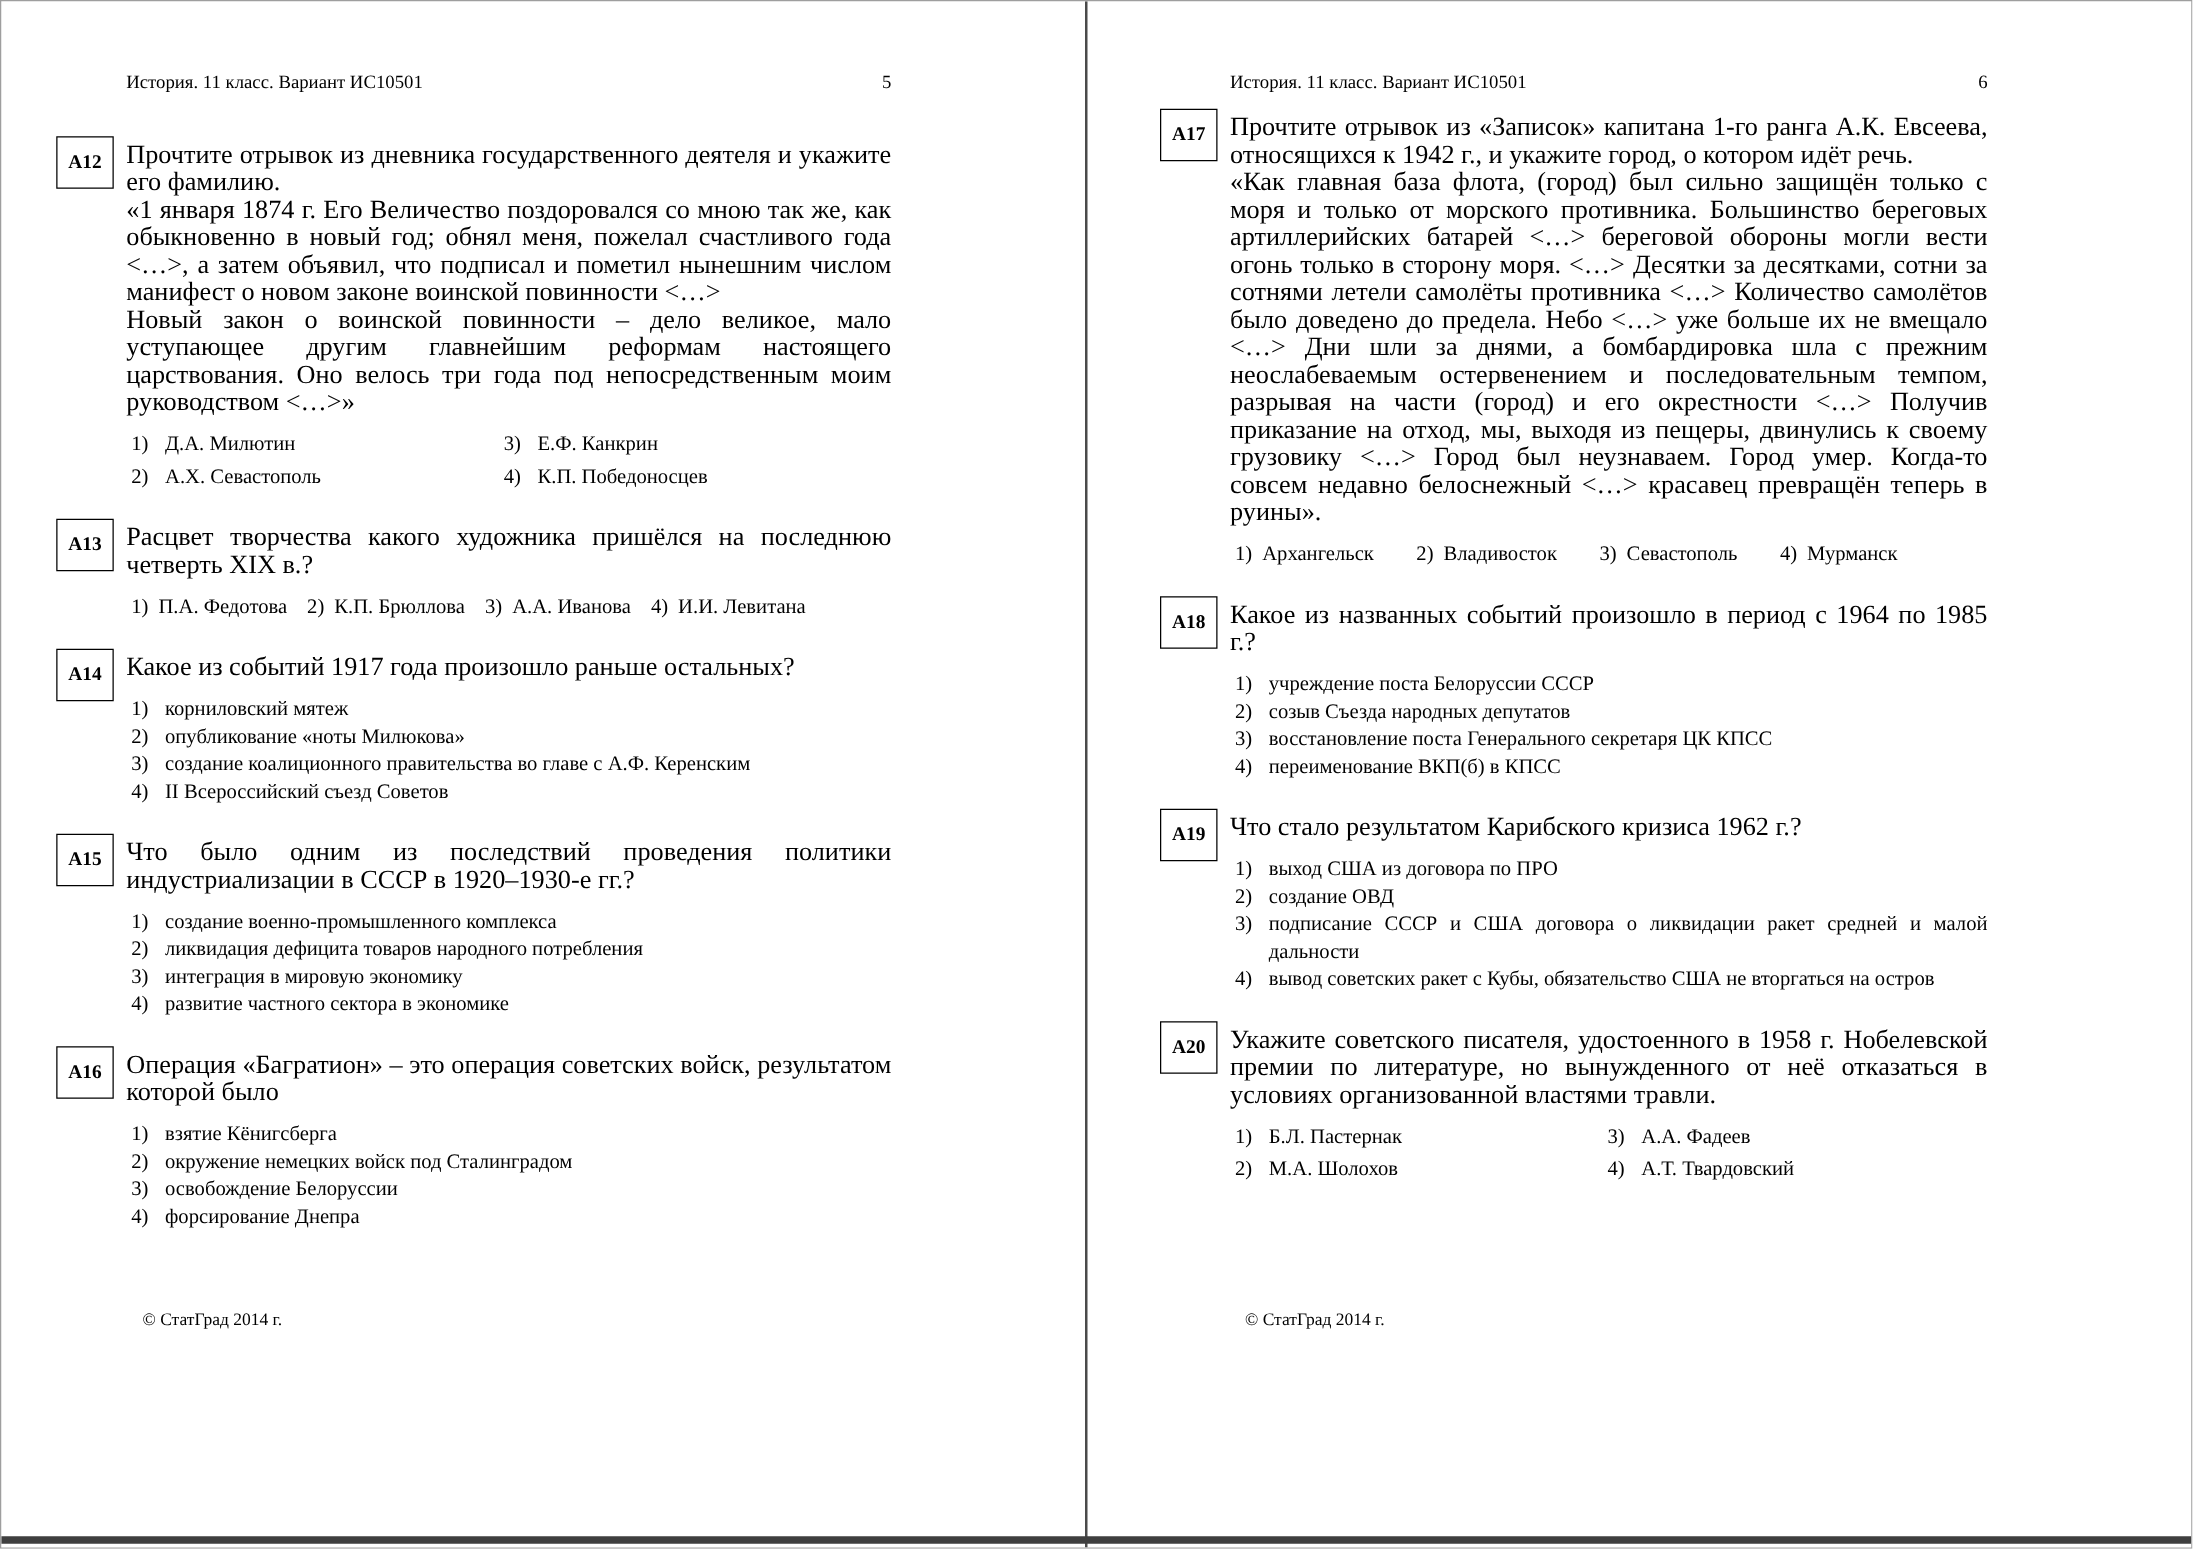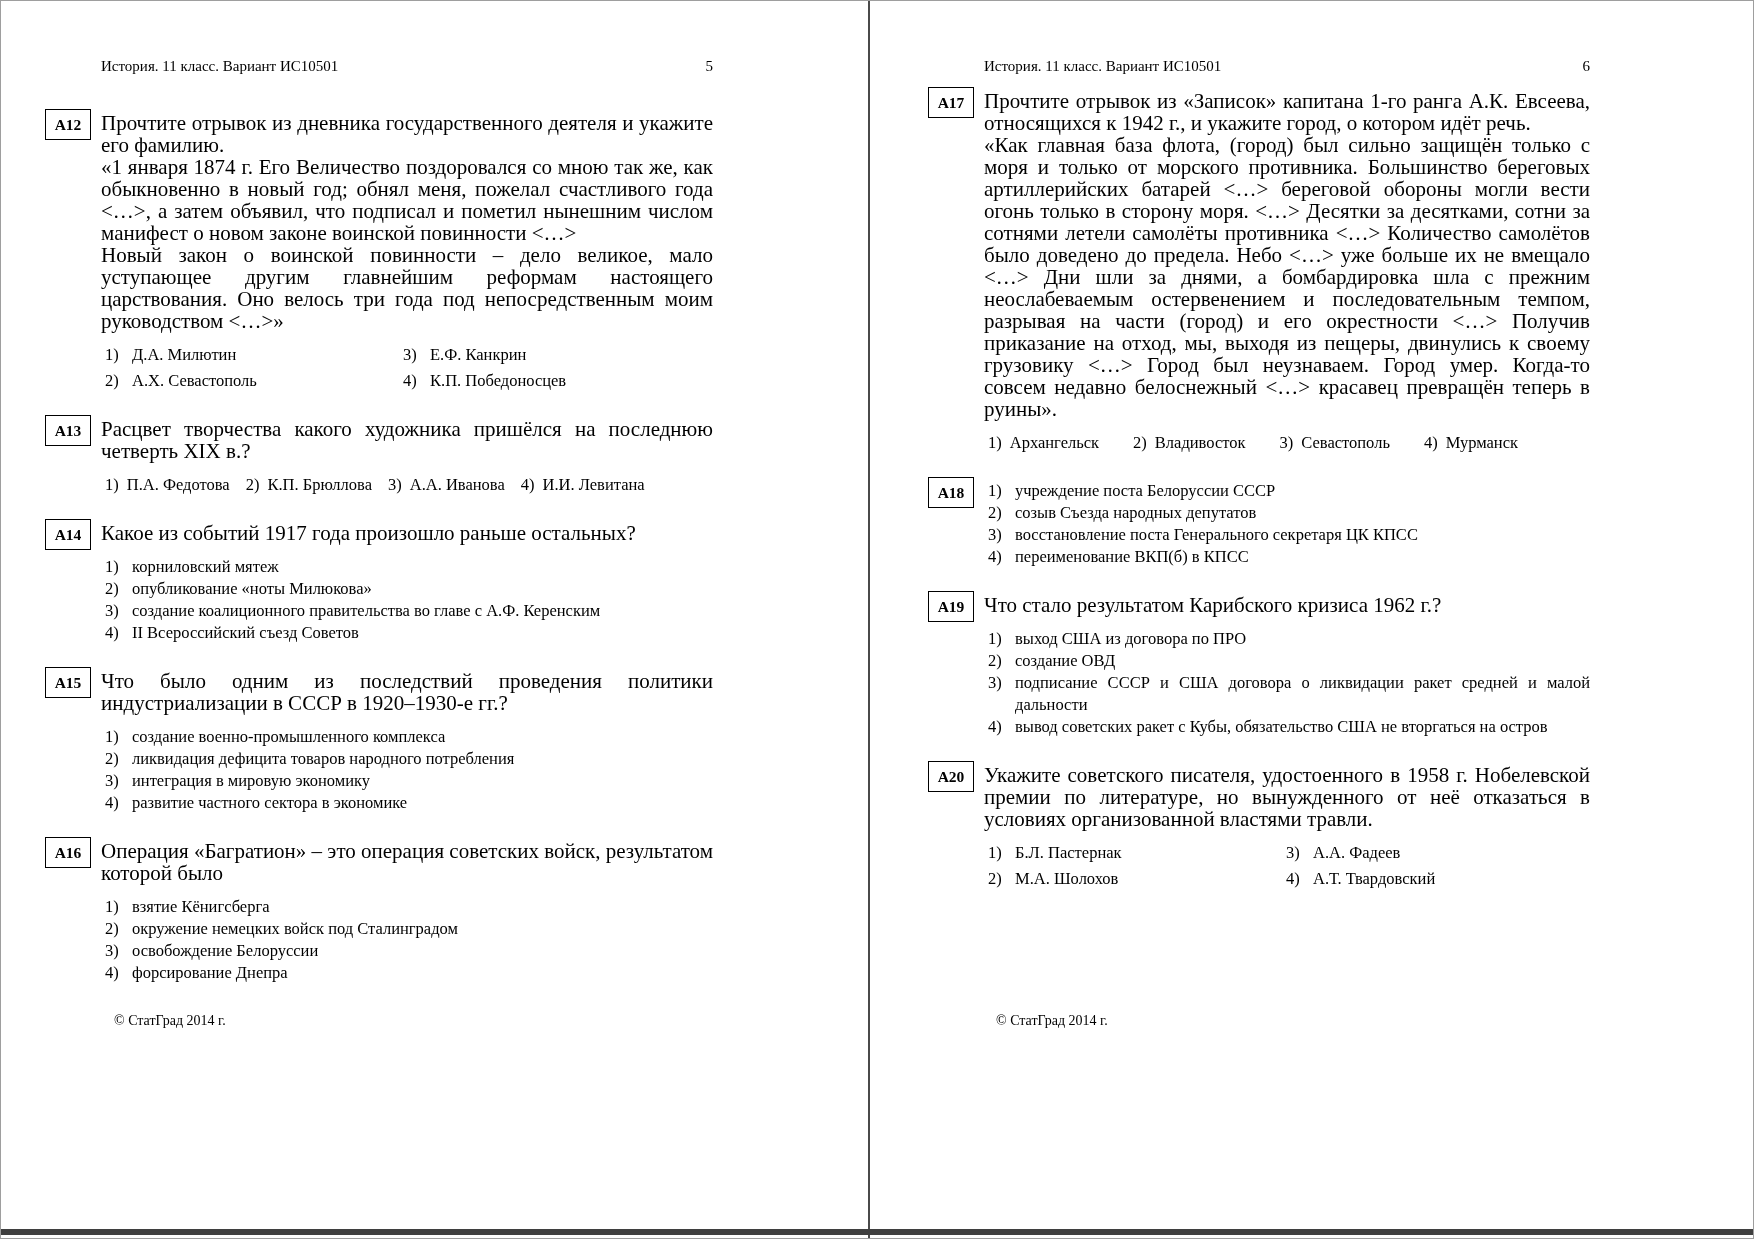--- a/index.html
+++ b/index.html
@@ -22,41 +22,41 @@
     font-size:15px; line-height:20px;
   }
   .page-left .page-header, .page-left .page-content{ width:612px; }
   .page-right .page-header, .page-right .page-content{ width:606px; }
   .page-left  .page-content{ margin-top:36px; }
   .page-right .page-content{ margin-top:14px; }
 
   .question{ position:relative; margin-bottom:26px; }
   .qnum{
     position:absolute; left:-56px; top:-3px;
-    width:46px; height:31px; border:1.5px solid #000;
+    width:46px; height:42px; border:1.5px solid #000;
     font-weight:bold; font-size:15.5px;
     display:flex; align-items:center; justify-content:center;
     background:#fff;
   }
   .qbody{ width:100%; }
   .qpara{ text-align:justify; font-size:21px; line-height:22px; }
 
   .options{ margin-top:12px; margin-left:4px; font-size:16.5px; line-height:22px; }
   .opt{ display:flex; }
   .opt-n{ flex:0 0 27px; }
   .opt-t{ flex:1; text-align:justify; }
 
   .options-inline{ display:flex; flex-wrap:wrap; column-gap:16px; }
   .options-inline .opt-n{ flex:0 0 auto; margin-right:8px; }
   .options-inline .opt-t{ flex:0 0 auto; text-align:center; }
   .page-right .options-inline{ column-gap:34px; }
 
   .options-columns{ display:grid; grid-template-columns:298px 1fr; row-gap:4px; }
 
-  .page-footer{ position:absolute; top:1012px; font-size:14px; }
+  .page-footer{ position:absolute; top:1048px; font-size:14px; }
   .page-left  .page-footer{ left:113px; }
   .page-right .page-footer{ left:78px; }
 
   .bottom-bar{
     position:absolute; left:0; right:0; bottom:3px; height:6px; background:#3f3f3f;
   }
 </style>
 </head>
 <body>
 
@@ -221,20 +221,21 @@
                 <div class="opt">
                   <span class="opt-n">4)</span>
                   <span class="opt-t">Мурманск</span>
                 </div>
               </div>
             </div>
           </div>
           <div class="question">
             <div class="qnum">А18</div>
             <div class="qbody">
+              <p class="qpara">Какое из названных событий произошло в период с 1964 по 1985 г.?</p>
               <div class="options options-list">
                 <div class="opt">
                   <span class="opt-n">1)</span>
                   <span class="opt-t">учреждение поста Белоруссии СССР</span>
                 </div>
                 <div class="opt">
                   <span class="opt-n">2)</span>
                   <span class="opt-t">созыв Съезда народных депутатов</span>
                 </div>
                 <div class="opt">

